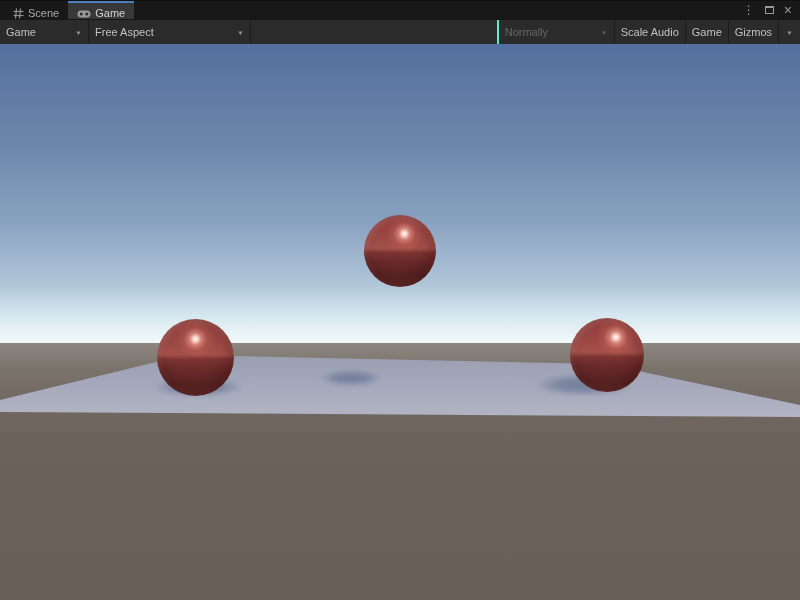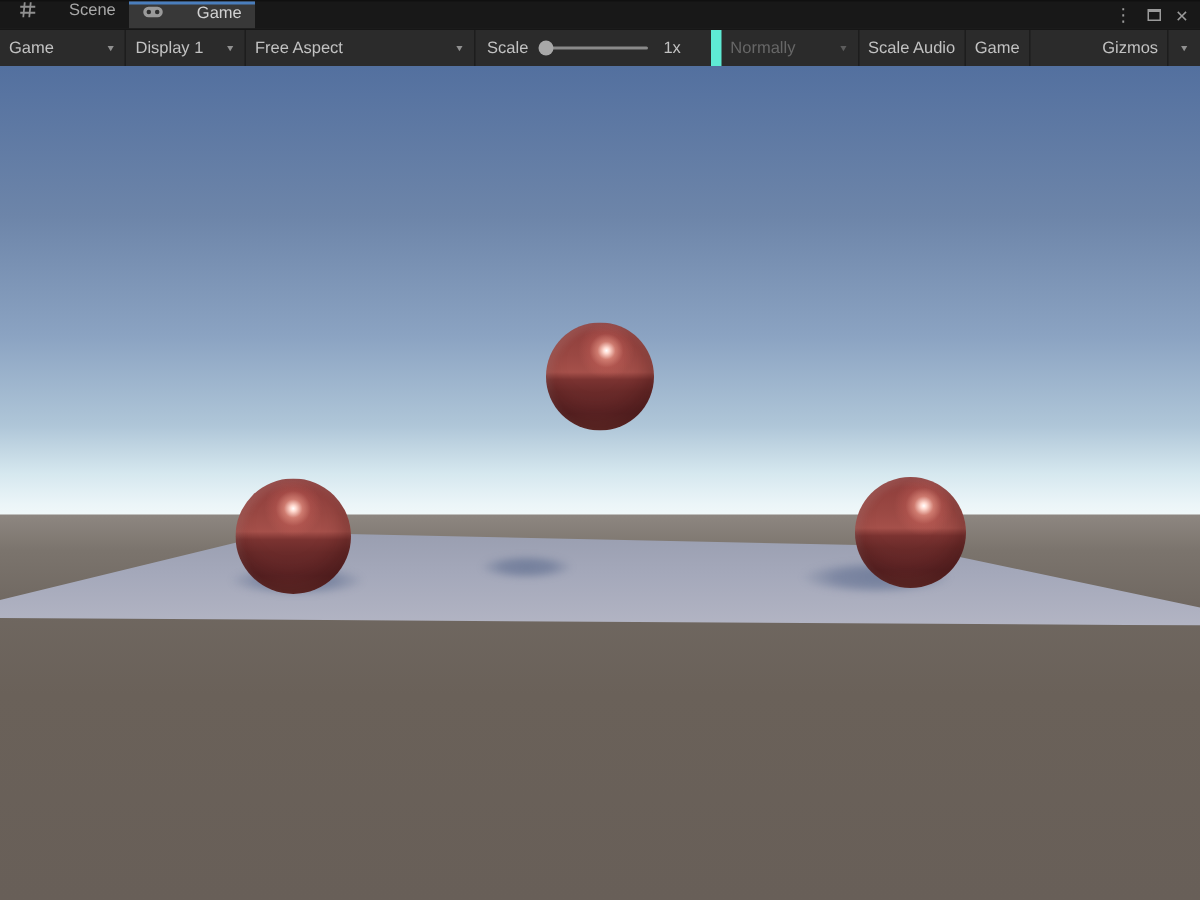--- a/index.html
+++ b/index.html
@@ -6,46 +6,46 @@
   html,body { width:800px; height:600px; }
   body {
     font-family:"Liberation Sans","DejaVu Sans",sans-serif;
     background:#1a1a1a; overflow:hidden;
     -webkit-font-smoothing:antialiased;
   }
   .window { width:800px; height:600px; display:flex; flex-direction:column; background:#1a1a1a; }
 
   
   .tabbar { height:19px; background:#181818; display:flex; align-items:stretch; font-size:11px; color:#a8a8a8; border-top:1px solid #101010; }
-  .tab { display:flex; align-items:flex-start; gap:22px; padding:0 9px; cursor:default; }
+  .tab { display:flex; align-items:flex-end; gap:4px; padding:0 9px; cursor:default; }
   .tab-first { margin-left:4px; }
   .tab.active { background:#383838; color:#d2d2d2; border-top:2px solid var(--accent-tab,#4a7ebd); }
   .tab .ticon { display:flex; align-items:center; }
   .win-controls { margin-left:auto; display:flex; align-items:center; gap:10px; padding-right:8px; color:#9a9a9a; }
   .kebab { font-size:12px; line-height:1; color:#9a9a9a; }
   .maxbox { width:9px; height:8px; border:1px solid #9a9a9a; border-top-width:2px; display:inline-block; }
   .closex { font-size:14px; line-height:1; color:#9a9a9a; }
 
   
   .toolbar { height:25px; background:#2b2b2b; border-top:1px solid #161616; display:flex; align-items:stretch; font-size:11px; color:#c2c2c2; }
   .tb-seg { display:flex; align-items:center; padding:0 6px; border-right:1px solid #1d1d1d; white-space:nowrap; }
   .tb-seg.dd { justify-content:space-between; }
   .arrow { font-size:7px; color:#909090; margin-left:8px; transform:scaleY(.85); }
   .w-game { width:89px; } .w-display { width:84px; } .w-aspect { width:162px; }
   .scale-seg { display:flex; align-items:center; padding:0 8px; border-right:none; }
   .scale-label { margin-right:8px; }
   .slider { position:relative; width:72px; height:12px; margin-right:10px; }
   .slider .track { position:absolute; left:0; right:0; top:5px; height:2px; background:#8a8a8a; border-radius:1px; }
   .slider .knob { position:absolute; left:-1px; top:1px; width:10px; height:10px; border-radius:50%; background:#a8a8a8; }
   .tb-spacer { flex:1; border-right:none; }
-  .disabled-dd { color:#676767; width:104px; border-left:7px solid #5eead4; }
+  .disabled-dd { color:#676767; width:118px; border-left:2px solid #5eead4; }
   .disabled-dd .arrow { color:#5c5c5c; }
   .gizmos-arrow { border-left:1px solid #1d1d1d; padding:0 7px 0 7px; display:flex; align-items:center; }
   .gizmos-arrow .arrow { margin-left:0; }
-  .gizmos-seg { border-right:none;margin-left:42px; }
+  .gizmos-seg { border-right:none; }
 
   
   .gameview { position:relative; width:800px; height:556px; overflow:hidden;
     background:linear-gradient(to bottom,
       var(--sky-top,#53709f) 0px,
       #6d85a9 100px,
       #8ba3c2 180px,
       #afc6d8 240px,
       #d6e8ef 272px,
       #ebf5f8 292px,
@@ -111,35 +111,23 @@
       <span class="maxbox"></span>
       <span class="closex">×</span>
     </div>
   </div>
 
   <div class="toolbar">
     <div class="tb-seg dd w-game">
       <span>Game</span>
       <span class="arrow">▼</span>
     </div>
-    <div class="tb-seg dd w-display">
-      <span>Display 1</span>
-      <span class="arrow">▼</span>
-    </div>
     <div class="tb-seg dd w-aspect">
       <span>Free Aspect</span>
       <span class="arrow">▼</span>
-    </div>
-    <div class="tb-seg scale-seg">
-      <span class="scale-label">Scale</span>
-      <span class="slider">
-        <span class="track"></span>
-        <span class="knob"></span>
-      </span>
-      <span>1x</span>
     </div>
     <div class="tb-seg tb-spacer"></div>
     <div class="tb-seg dd disabled-dd">
       <span>Normally</span>
       <span class="arrow">▼</span>
     </div>
     <div class="tb-seg">
       <span>Scale Audio</span>
     </div>
     <div class="tb-seg">

